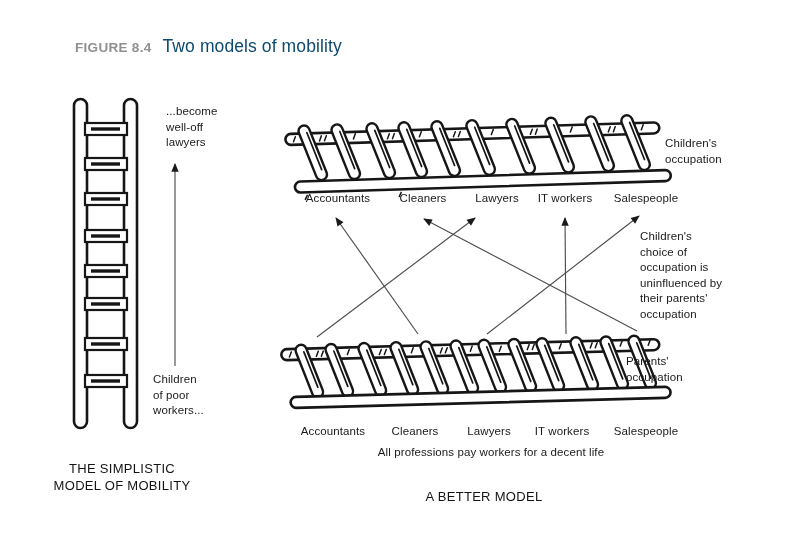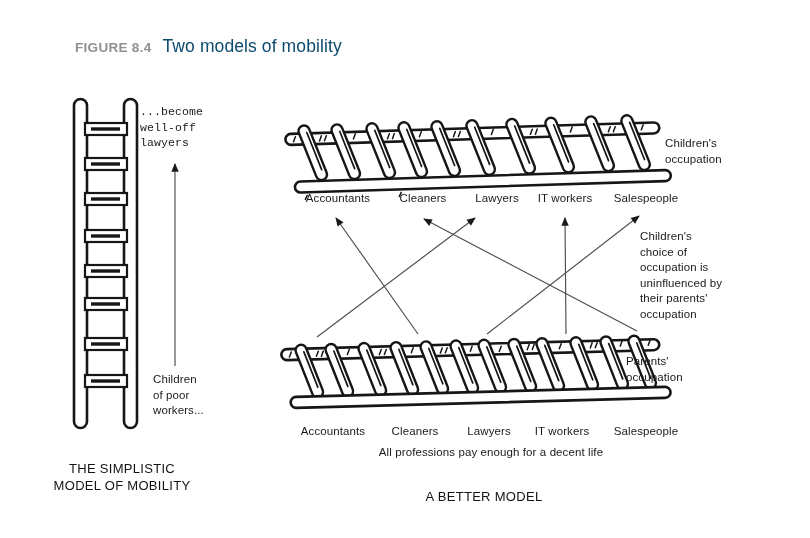--- a/index.html
+++ b/index.html
@@ -78,21 +78,21 @@
           <rect class="vrung" x="19" y="242" width="42" height="12"></rect>
           <line class="vbar" x1="25" y1="248" x2="54" y2="248"></line>
         </g>
       <g>
           <rect class="vrung" x="19" y="279" width="42" height="12"></rect>
           <line class="vbar" x1="25" y1="285" x2="54" y2="285"></line>
         </g>
     </g>
   </svg>
 
-  <div class="lbl" style="left:140px;top:104px;font-family:Liberation Mono, monospace;">...become
+  <div class="lbl" style="left:166px;top:104px;">...become
 well-off
 lawyers</div>
   <div class="lbl" style="left:153px;top:372px;">Children
 of poor
 workers...</div>
   <div class="cap" style="left:122px;top:460px;">THE SIMPLISTIC
 MODEL OF MOBILITY</div>
 
   <svg class="abs" style="left:280px;top:106px;" width="395" height="92" viewBox="0 0 395 92">
     <g transform="rotate(-1.8 197 48)">
@@ -221,21 +221,21 @@
 
   <div class="lbl" style="left:626px;top:354px;">Parents'
 occupation</div>
 
   <div class="lbl center" style="left:333px;top:424px;">Accountants</div>
   <div class="lbl center" style="left:415px;top:424px;">Cleaners</div>
   <div class="lbl center" style="left:489px;top:424px;">Lawyers</div>
   <div class="lbl center" style="left:562px;top:424px;">IT workers</div>
   <div class="lbl center" style="left:646px;top:424px;">Salespeople</div>
 
-  <div class="note" style="left:491px;top:446px;">All professions pay enough for a decent life</div>
+  <div class="note" style="left:491px;top:446px;">All professions pay workers for a decent life</div>
 
   <div class="cap" style="left:484px;top:488px;">A BETTER MODEL</div>
 
   <svg class="abs" style="left:0;top:0;pointer-events:none;" width="810" height="538" viewBox="0 0 810 538">
     <defs>
       <marker id="ah" viewBox="0 0 10 10" refX="8.5" refY="5" markerWidth="9" markerHeight="8" orient="auto-start-reverse">
         <path d="M0 1 L9.5 5 L0 9 Z" fill="#1a1a1a"></path>
       </marker>
     </defs>
 

